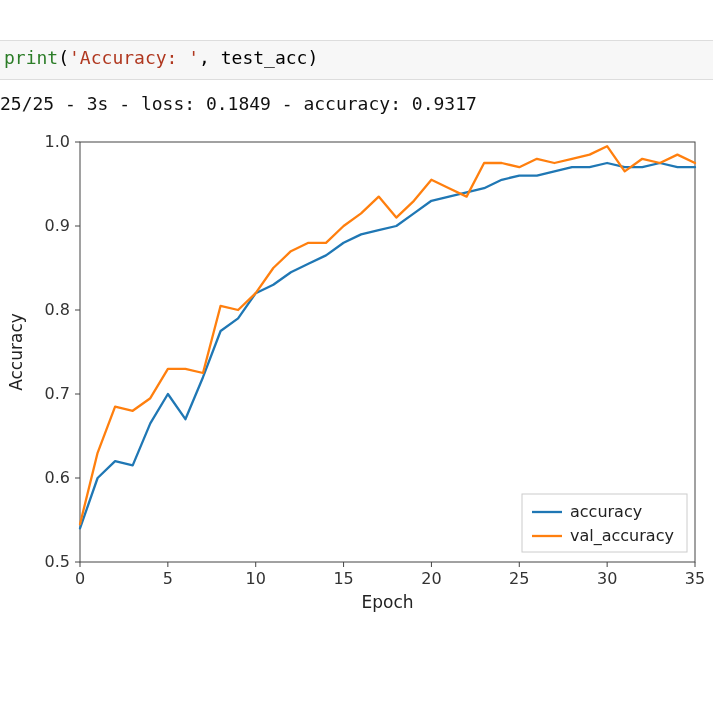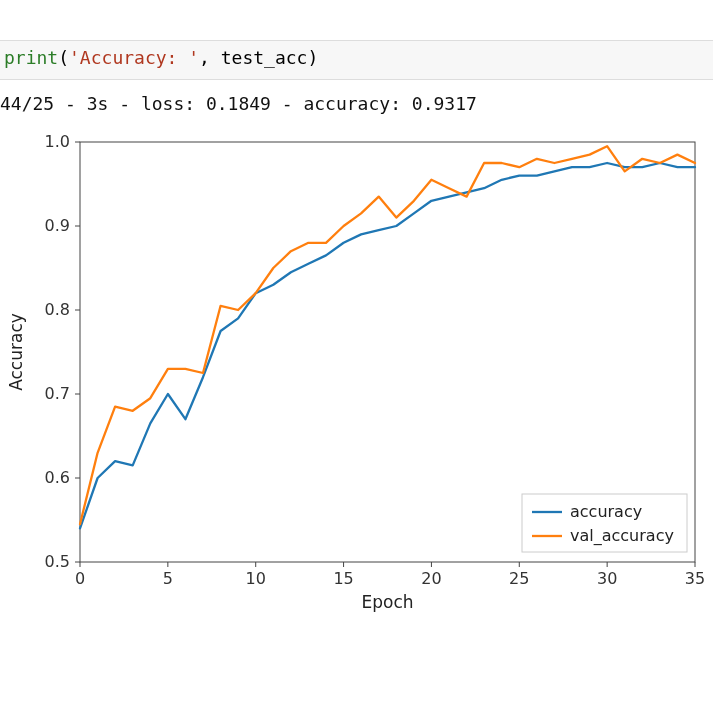--- a/index.html
+++ b/index.html
@@ -20,21 +20,21 @@
 <body>
 <div id="wrap">
 
 <div class="codeblock">
   <span class="code">
     <span class="kw">print</span><span class="id">(</span><span class="str">'Accuracy: '</span><span class="id">, </span><span class="id">test_acc</span><span class="id">)</span>
   </span>
 </div>
 
 <div class="outblock">
-  <div>44/25 - 3s - loss: 0.1849 - accuracy: 0.9317</div>
+  <div>25/25 - 3s - loss: 0.1849 - accuracy: 0.9317</div>
 </div>
 
 <div class="plot">
   <svg id="plot-svg" width="706" height="500" viewBox="0 0 706 500">
         <rect x="80" y="20" width="615" height="420" fill="none" stroke="#444" stroke-width="1"></rect>
         <line x1="80" y1="440" x2="80" y2="445" stroke="#444"></line>
         <text x="80" y="462" text-anchor="middle" class="tick" font-family="DejaVu Sans,Helvetica,sans-serif" font-size="16" fill="#333">0</text>
         <line x1="167.85714285714283" y1="440" x2="167.85714285714283" y2="445" stroke="#444"></line>
         <text x="167.85714285714283" y="462" text-anchor="middle" class="tick" font-family="DejaVu Sans,Helvetica,sans-serif" font-size="16" fill="#333">5</text>
         <line x1="255.7142857142857" y1="440" x2="255.7142857142857" y2="445" stroke="#444"></line>

